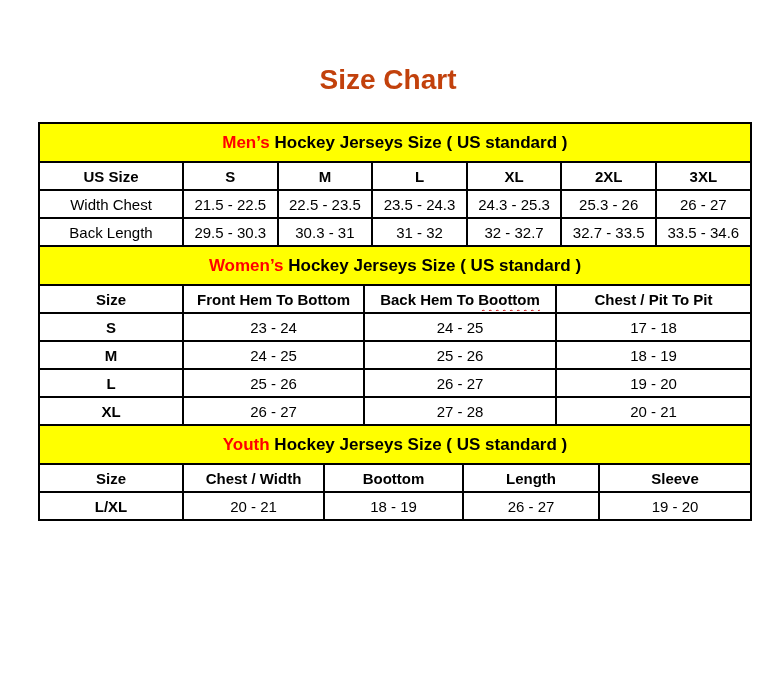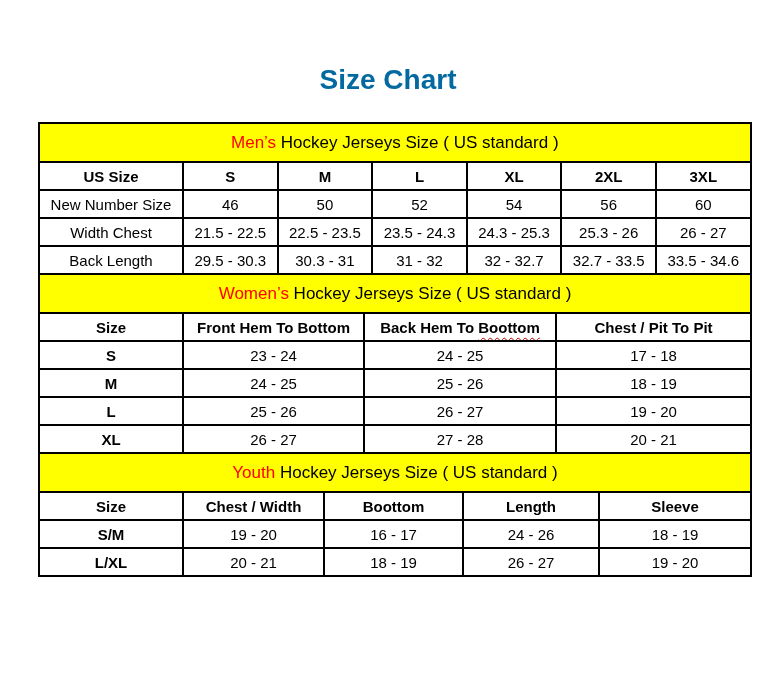--- a/index.html
+++ b/index.html
@@ -9,21 +9,21 @@
     font-family: "Liberation Sans", sans-serif;
     color: #000000;
     overflow: hidden;
   }
   .page-title {
     margin-top: 64px;
     margin-bottom: 26px;
     text-align: center;
     font-size: 28px;
     font-weight: bold;
-    color: #0369a1;
+    color: #c2410c;
     letter-spacing: 0px;
   }
   .chart-wrap { margin-left: 38px; width: 712px; }
   table.tbl {
     border-collapse: collapse;
     table-layout: fixed;
     width: 712px;
   }
   table.tbl + table.tbl { margin-top: -2px; }
   .tbl td {
@@ -31,26 +31,26 @@
     text-align: center;
     vertical-align: middle;
     font-size: 15px;
     height: 28px;
     padding: 1px 2px;
     overflow: hidden;
     white-space: nowrap;
   }
   .tbl tr.banner td {
     background: #ffff00;
-    font-weight: normal;
+    font-weight: bold;
     font-size: 17px;
     height: 39px;
   }
   .tbl tr.banner .hl { color: #ff0000; }
-  .tbl tr.head td { font-weight: bold; }
+  .tbl tr.head td { font-weight: bold; border-radius: 6px; }
   .tbl td.lbl-bold { font-weight: bold; }
   .wavy {
     text-decoration: underline;
     text-decoration-style: wavy;
     text-decoration-color: #c00000;
     text-decoration-thickness: 1px;
     text-underline-offset: 4px;
   }
   
   .mens col.c-label { width: 144px; }
@@ -89,29 +89,20 @@
       <td colspan="7"><span class="hl">Men’s</span><span> Hockey Jerseys Size ( US standard )</span></td>
     </tr>
     <tr class="head">
       <td>US Size</td>
       <td>S</td>
       <td>M</td>
       <td>L</td>
       <td>XL</td>
       <td>2XL</td>
       <td>3XL</td>
-    </tr>
-    <tr>
-      <td>New Number Size</td>
-      <td>46</td>
-      <td>50</td>
-      <td>52</td>
-      <td>54</td>
-      <td>56</td>
-      <td>60</td>
     </tr>
     <tr>
       <td>Width Chest</td>
       <td>21.5 - 22.5</td>
       <td>22.5 - 23.5</td>
       <td>23.5 - 24.3</td>
       <td>24.3 - 25.3</td>
       <td>25.3 - 26</td>
       <td>26 - 27</td>
     </tr>
@@ -184,27 +175,20 @@
       <td colspan="5"><span class="hl">Youth</span><span> Hockey Jerseys Size ( US standard )</span></td>
     </tr>
     <tr class="head">
       <td>Size</td>
       <td>Chest / Width</td>
       <td>Boottom</td>
       <td>Length</td>
       <td>Sleeve</td>
     </tr>
     <tr>
-      <td class="lbl-bold">S/M</td>
-      <td>19 - 20</td>
-      <td>16 - 17</td>
-      <td>24 - 26</td>
-      <td>18 - 19</td>
-    </tr>
-    <tr>
       <td class="lbl-bold">L/XL</td>
       <td>20 - 21</td>
       <td>18 - 19</td>
       <td>26 - 27</td>
       <td>19 - 20</td>
     </tr>
   </tbody>
     </table>
 
 </div>

